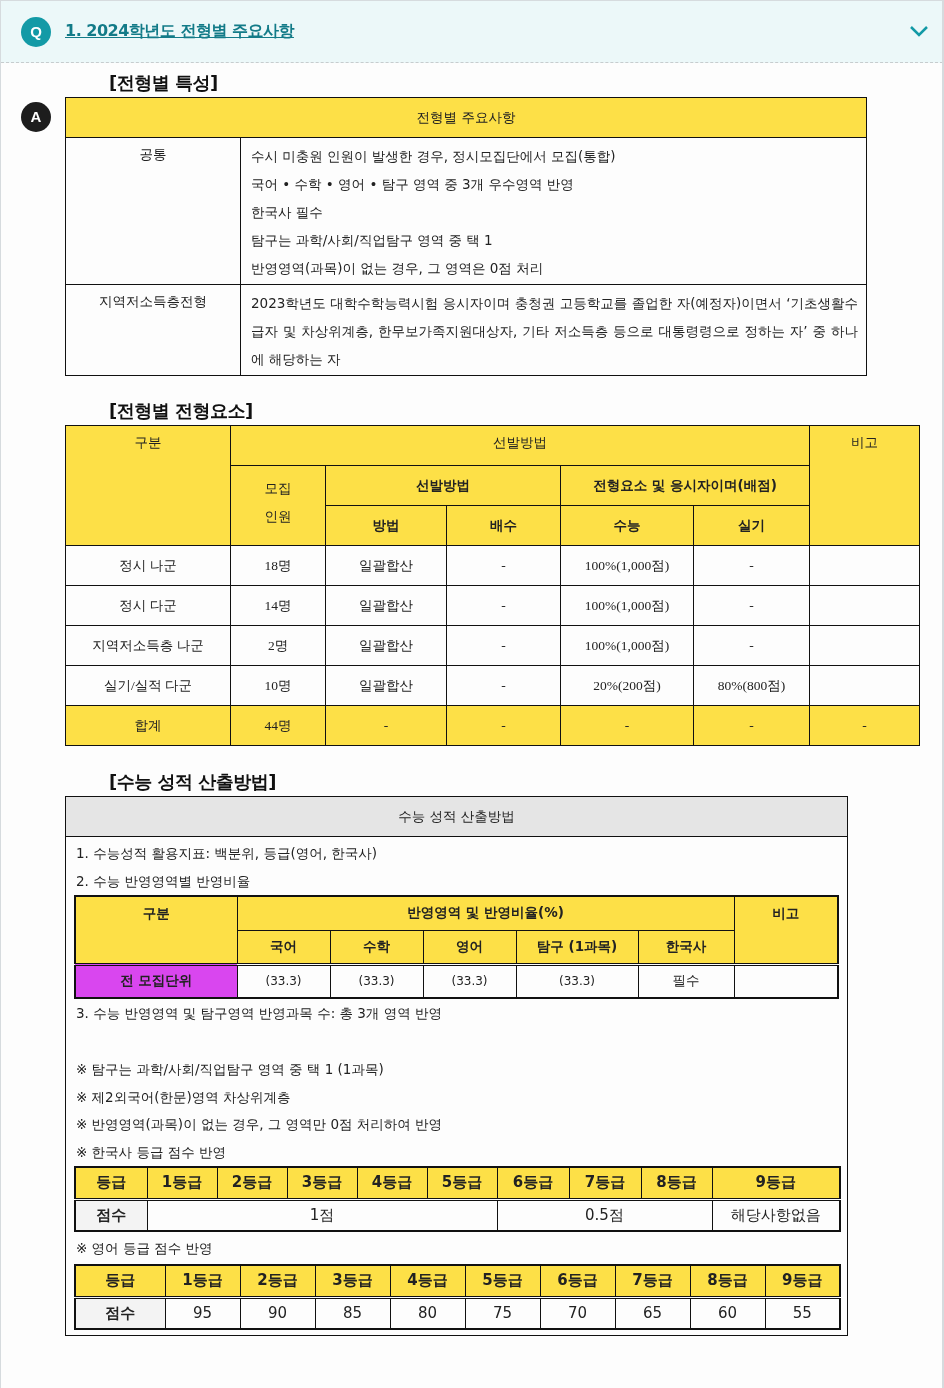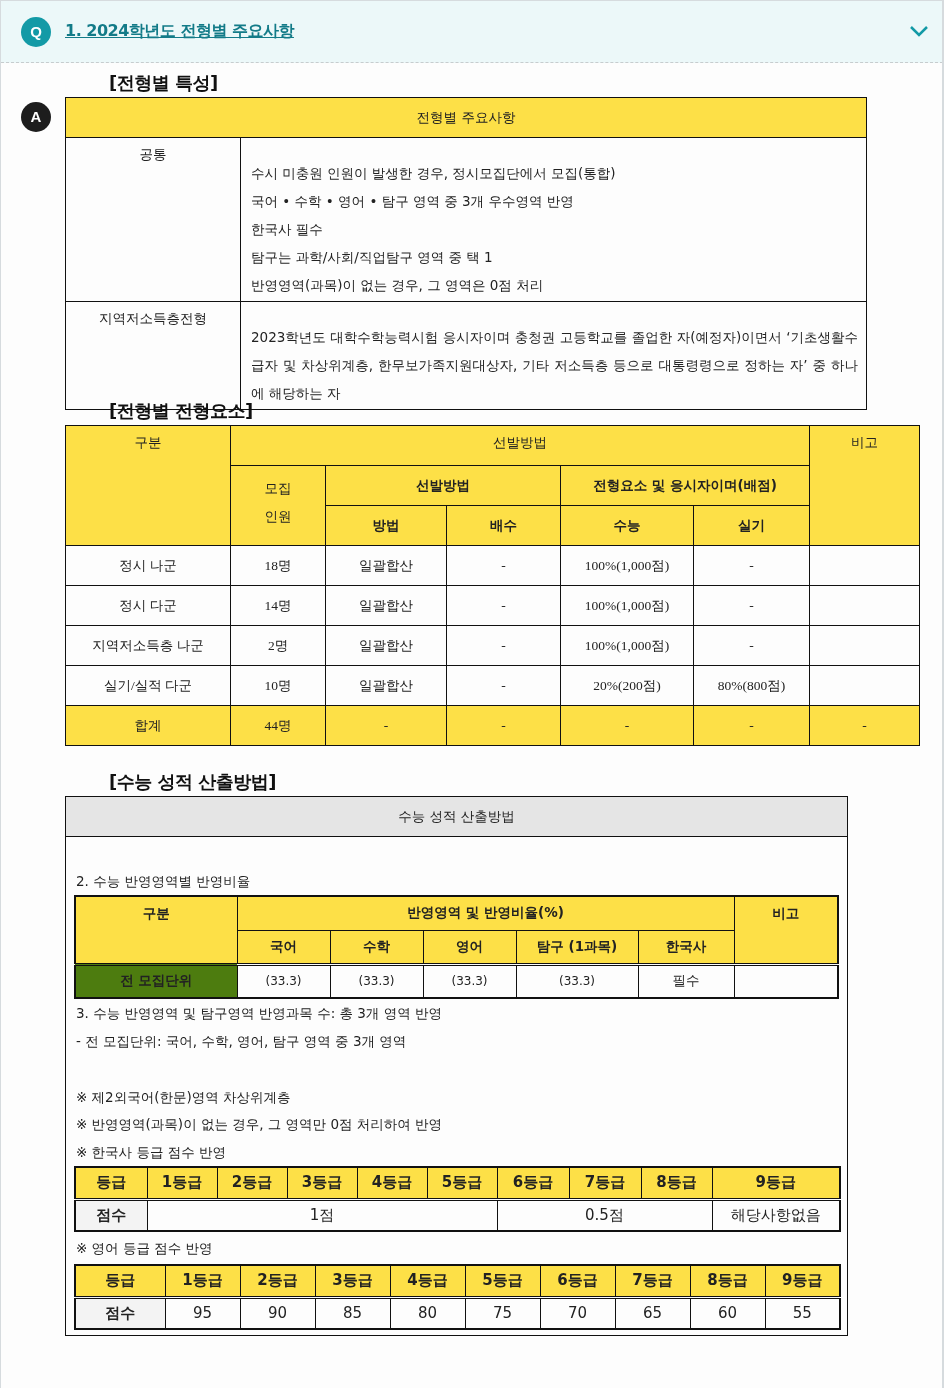--- a/index.html
+++ b/index.html
@@ -16,21 +16,21 @@
   .sec-title { position: absolute; left: 64px; font-size: 18px; font-weight: bold; color: #111; letter-spacing: -0.5px; margin-left: 44px; }
 
   table { border-collapse: collapse; position: absolute; table-layout: fixed; font-size: 13.5px; }
   td, th { border: 1px solid #111; font-weight: normal; text-align: center; vertical-align: middle; }
   .gray { background: #fde047; }
 
   
   #t1 { left: 64px; top: 96px; width: 802px; }
   #t1 th { height: 40px; }
   #t1 td.lbl { vertical-align: top; padding-top: 8px; }
-  #t1 td.txt { text-align: left; padding: 21px 8px 2px 10px; line-height: 28px; }
+  #t1 td.txt { text-align: left; padding: 4px 8px 2px 10px; line-height: 28px; }
 
   
   #t2 { left: 64px; top: 424px; width: 854px; }
   #t2 th { vertical-align: top; padding-top: 8px; height: 40px; }
   #t2 th.mid { vertical-align: middle; padding-top: 0; font-weight: bold; }
   #t2 td { height: 40px; font-family: Liberation Serif, serif; }
   #t2 .mojip { vertical-align: top; padding-top: 8px; line-height: 28px; }
 
   
   .box3 { position: absolute; left: 64px; top: 795px; width: 783px; height: 540px; border: 1px solid #111; }
@@ -167,20 +167,21 @@
     <td>-</td>
     <td>-</td>
     <td>-</td>
   </tr>
 </tbody>
   </table>
 
 <div class="sec-title" style="top:769px">[수능 성적 산출방법]</div>
 <div class="box3">
   <div class="box3-head">수능 성적 산출방법</div>
+  <div class="line" style="top:48px">1. 수능성적 활용지표: 백분위, 등급(영어, 한국사)</div>
   <div class="line" style="top:76px">2. 수능 반영영역별 반영비율</div>
 
   <table id="t3">
     <colgroup>
       <col style="width:162px">
         <col style="width:93px">
         <col style="width:93px">
         <col style="width:93px">
       <col style="width:122px">
         <col style="width:96px">
@@ -193,33 +194,33 @@
       <th rowspan="2" class="gray" style="vertical-align:top;padding-top:8px">비고</th>
     </tr>
     <tr>
       <th class="gray">국어</th>
       <th class="gray">수학</th>
       <th class="gray">영어</th>
       <th class="gray">탐구 (1과목)</th>
       <th class="gray">한국사</th>
     </tr>
     <tr class="sep">
-      <th style="background:#4d7c0f">전 모집단위</th>
+      <th style="background:#d946ef">전 모집단위</th>
       <td style="font-size:12px">(33.3)</td>
       <td style="font-size:12px">(33.3)</td>
       <td style="font-size:12px">(33.3)</td>
       <td style="font-size:12px">(33.3)</td>
       <td>필수</td>
       <td></td>
     </tr>
   </tbody>
     </table>
 
   <div class="line" style="top:208px">3. 수능 반영영역 및 탐구영역 반영과목 수: 총 3개 영역 반영</div>
-  <div class="line" style="top:236px">- 전 모집단위: 국어, 수학, 영어, 탐구 영역 중 3개 영역</div>
+  <div class="line" style="top:264px">※ 탐구는 과학/사회/직업탐구 영역 중 택 1 (1과목)</div>
   <div class="line" style="top:292px">※ 제2외국어(한문)영역 차상위계층</div>
   <div class="line" style="top:319px">※ 반영영역(과목)이 없는 경우, 그 영역만 0점 처리하여 반영</div>
   <div class="line" style="top:347px">※ 한국사 등급 점수 반영</div>
 
   <table id="t4">
     <colgroup>
       <col style="width:72px">
         <col style="width:70px">
         <col style="width:70px">
         <col style="width:70px">

